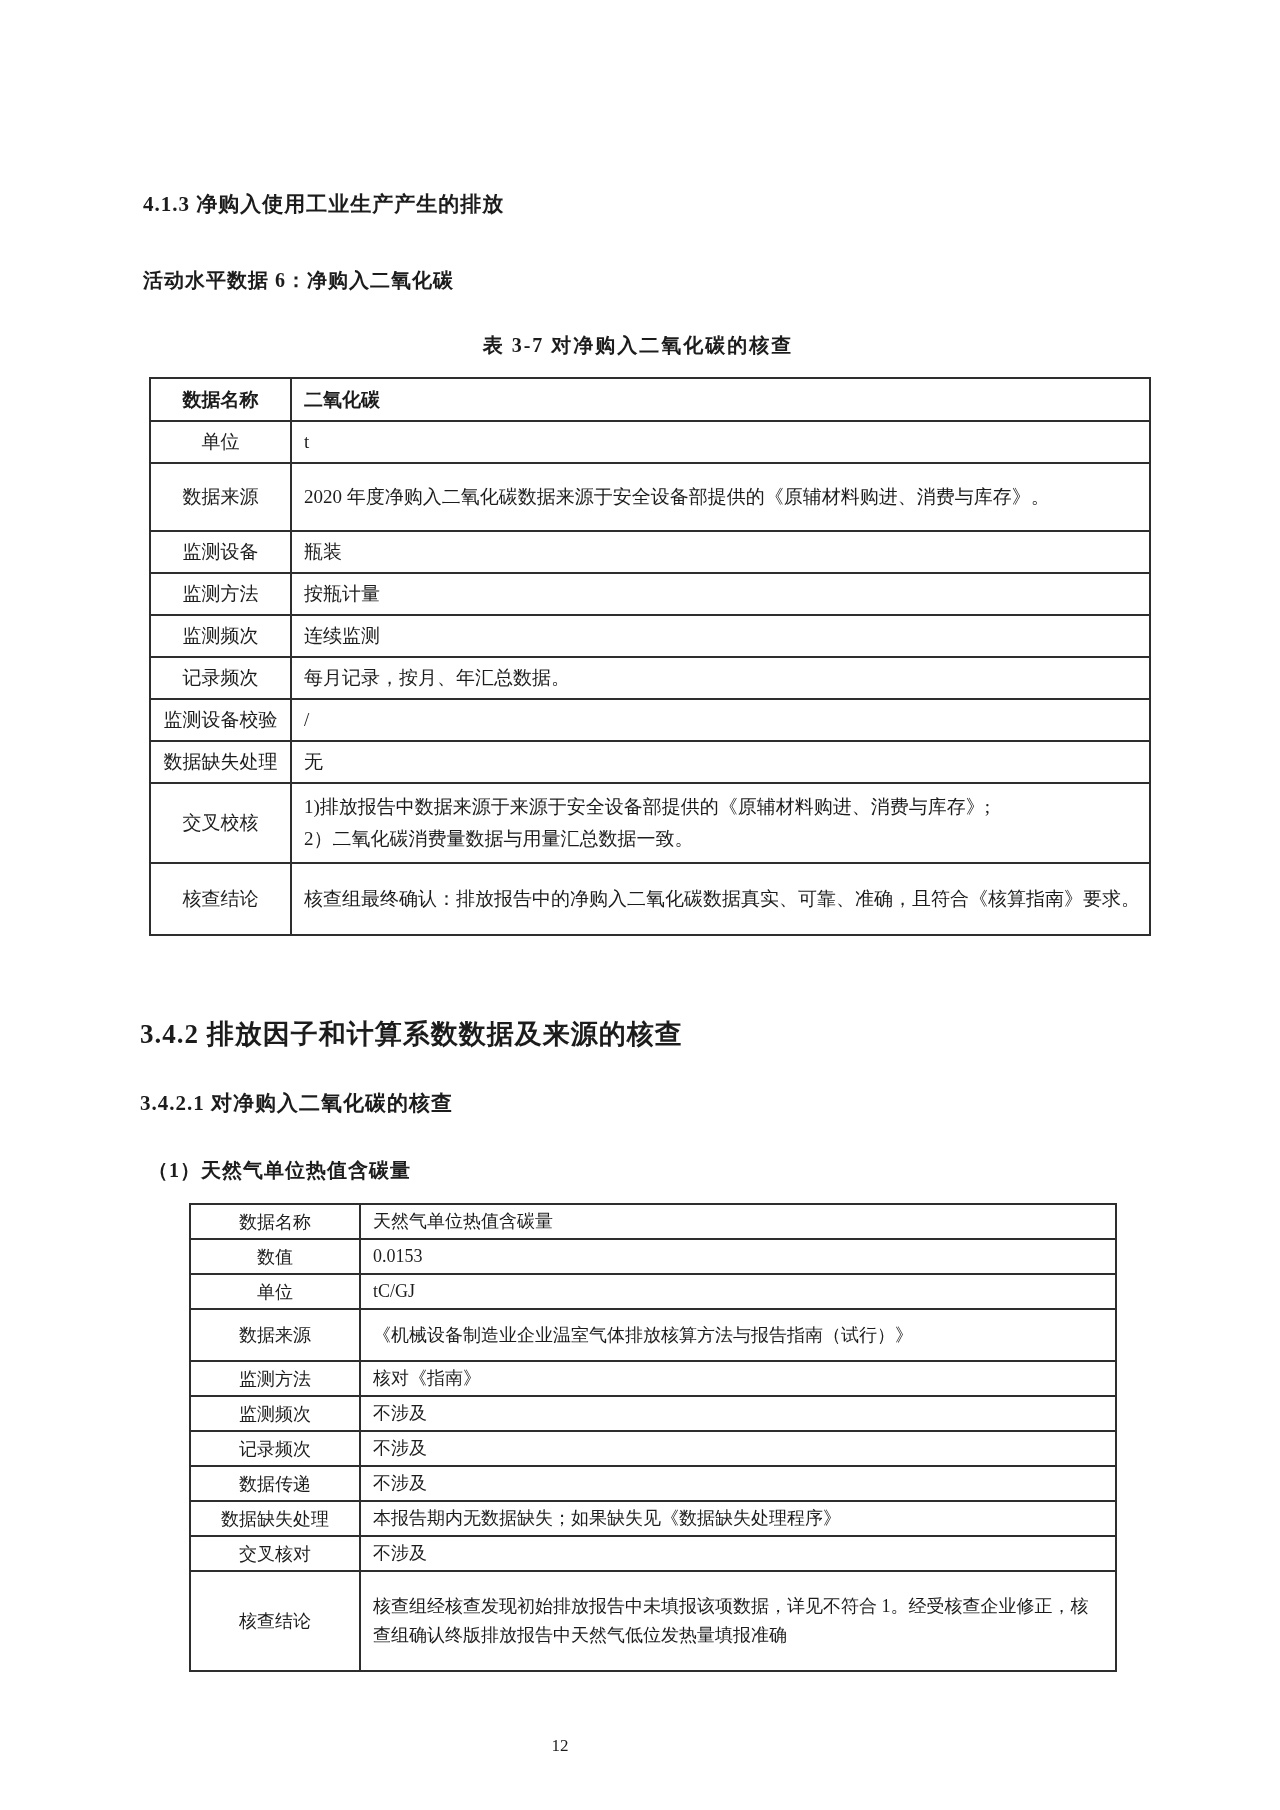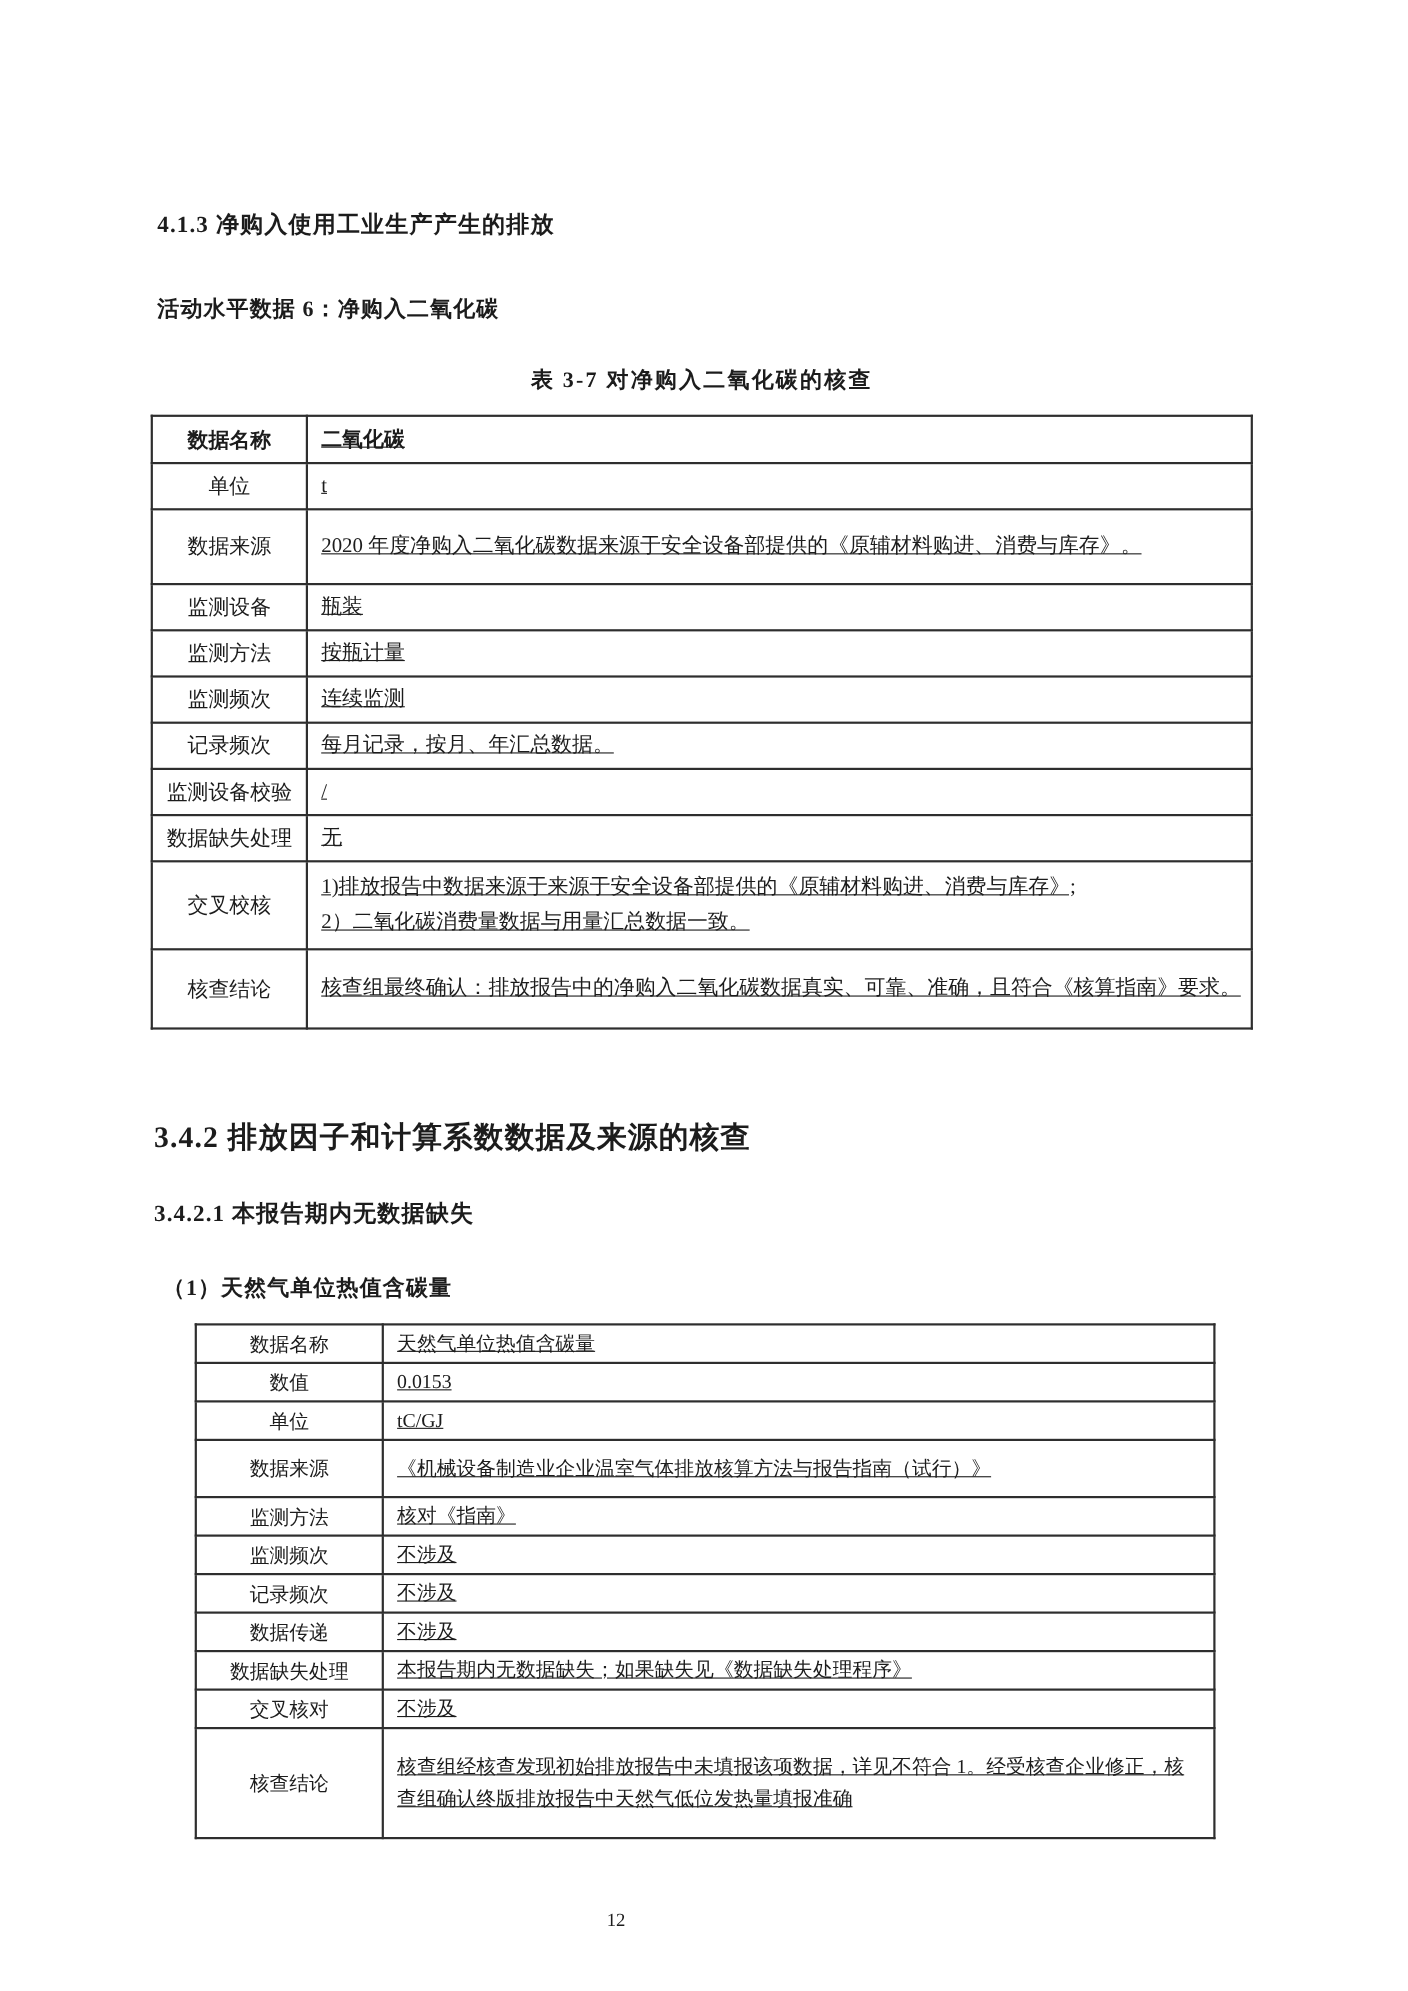--- a/index.html
+++ b/index.html
@@ -9,35 +9,35 @@
     font-family:"Liberation Serif","DejaVu Serif",serif;
     color:#1c1c1c;
     position:relative;
   }
   .page{position:absolute;inset:0;}
 
   .h1{position:absolute;left:143px;top:190px;font-size:21px;font-weight:bold;letter-spacing:1px;}
   .h2{position:absolute;left:143px;top:247px;font-size:20px;font-weight:bold;letter-spacing:1px;margin-top:20px;}
   .caption{position:absolute;left:137px;top:332px;width:1002px;text-align:center;font-size:20px;font-weight:bold;letter-spacing:2px;}
 
-  table{border-collapse:collapse;table-layout:fixed;}
+  table{border-collapse:collapse;table-layout:fixed;margin-left:12px;}
   td{border:2px solid #2e2e2e;vertical-align:middle;}
 
   .t1{position:absolute;left:137px;top:377px;width:1002px;}
   .t1 td{font-size:19px;}
   .t1 .lbl{width:131px;text-align:center;padding:2px 4px;}
   .t1 .val{padding:4px 6px 4px 12px;line-height:32px;}
   .t1 tr.hdr td{font-weight:bold;}
 
   .t2{position:absolute;left:177px;top:1203px;width:928px;}
   .t2 td{font-size:18px;}
   .t2 .lbl{width:160px;text-align:center;padding:1px 4px;}
   .t2 .val{padding:2px 12px 2px 12px;line-height:29px;}
 
-  .val span{white-space:pre-line;text-decoration:underline;}
+  .val span{white-space:pre-line;}
 
   .h3{position:absolute;left:140px;top:1016px;font-size:27px;font-weight:bold;letter-spacing:1px;}
   .h4{position:absolute;left:140px;top:1089px;font-size:21px;font-weight:bold;letter-spacing:1px;}
   .h5{position:absolute;left:148px;top:1157px;font-size:20px;font-weight:bold;letter-spacing:1px;}
 
   .footer{position:absolute;left:500px;top:1736px;width:120px;text-align:center;font-size:17px;}
 </style>
 </head>
 <body>
 
@@ -91,21 +91,21 @@
 2）二氧化碳消费量数据与用量汇总数据一致。</span></td>
     </tr>
     <tr style="height:72px">
       <td class="lbl"><span>核查结论</span></td>
       <td class="val"><span>核查组最终确认：排放报告中的净购入二氧化碳数据真实、可靠、准确，且符合《核算指南》要求。</span></td>
     </tr>
   </tbody>
     </table>
 
   <div class="h3">3.4.2 排放因子和计算系数数据及来源的核查</div>
-  <div class="h4">3.4.2.1 本报告期内无数据缺失</div>
+  <div class="h4">3.4.2.1 对净购入二氧化碳的核查</div>
   <div class="h5">（1）天然气单位热值含碳量</div>
 
   <table class="t2">
     <tbody>
         <tr style="height:34px">
       <td class="lbl"><span>数据名称</span></td>
       <td class="val"><span>天然气单位热值含碳量</span></td>
     </tr>
     <tr style="height:31px">
       <td class="lbl"><span>数值</span></td>

